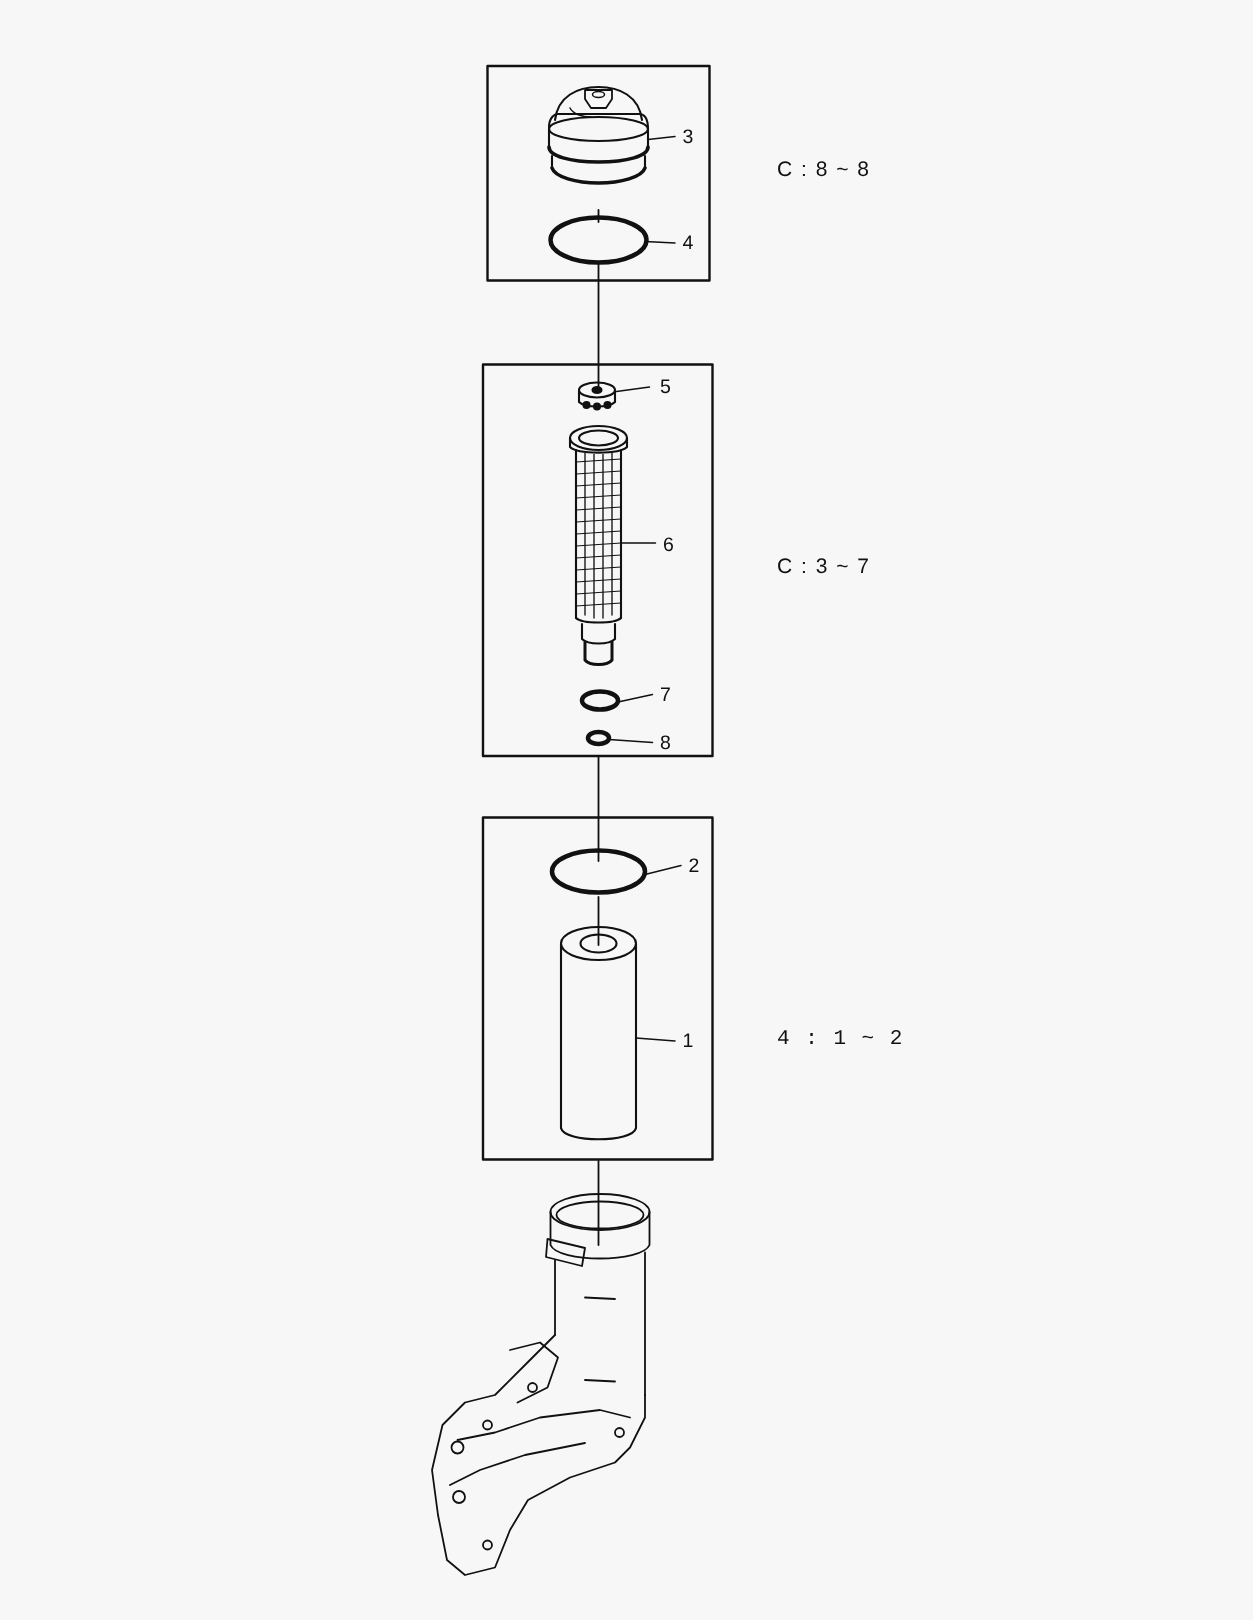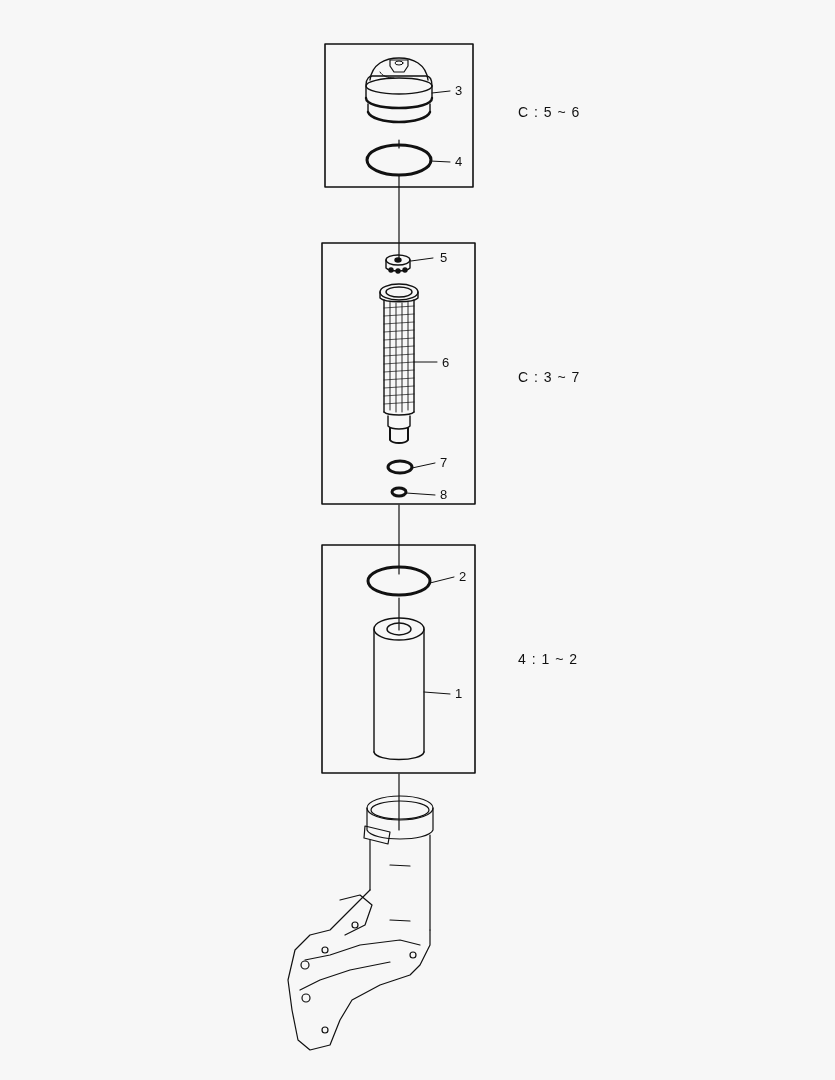--- a/index.html
+++ b/index.html
@@ -113,23 +113,23 @@
       <line x1="411" y1="261" x2="433" y2="258"></line>
       <line x1="414" y1="362" x2="437" y2="362"></line>
       <line x1="412" y1="468" x2="435" y2="463"></line>
       <line x1="406" y1="493" x2="435" y2="495"></line>
       <line x1="430" y1="583" x2="454" y2="577"></line>
       <line x1="424" y1="692" x2="450" y2="694"></line>
     </g>
   </svg>
 
   
-  <div class="group-label" style="left:518px; top:104px;">C : 5 ~ 6</div>
+  <div class="group-label" style="left:518px; top:104px;">C : 8 ~ 8</div>
   <div class="group-label" style="left:518px; top:369px;">C : 3 ~ 7</div>
-  <div class="group-label" style="left:518px; top:651px;">4 : 1 ~ 2</div>
+  <div class="group-label" style="left:518px; top:685px;font-family:Liberation Mono, monospace;">4 : 1 ~ 2</div>
 
   
   <div class="callout" style="left:455px; top:83px;">3</div>
   <div class="callout" style="left:455px; top:154px;">4</div>
   <div class="callout" style="left:440px; top:250px;">5</div>
   <div class="callout" style="left:442px; top:355px;">6</div>
   <div class="callout" style="left:440px; top:455px;">7</div>
   <div class="callout" style="left:440px; top:487px;">8</div>
   <div class="callout" style="left:459px; top:569px;">2</div>
   <div class="callout" style="left:455px; top:686px;">1</div>

